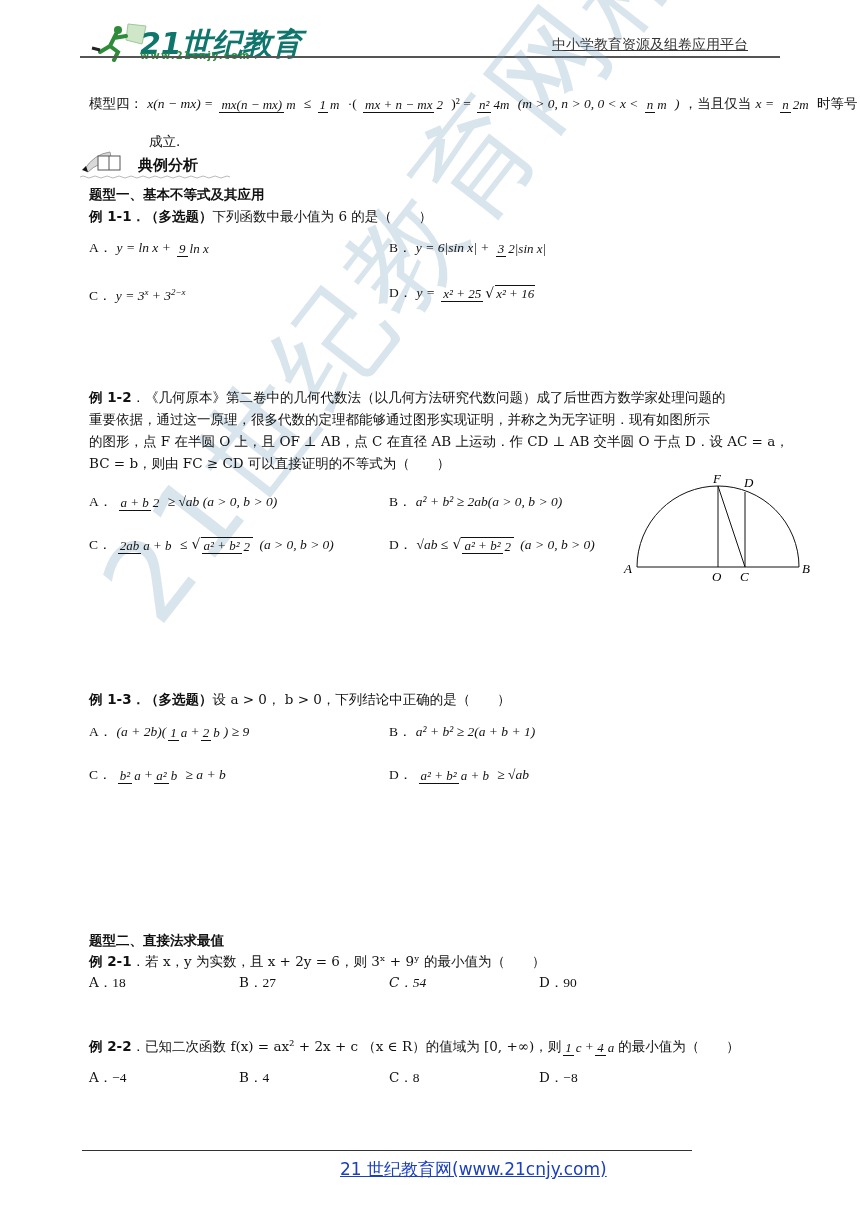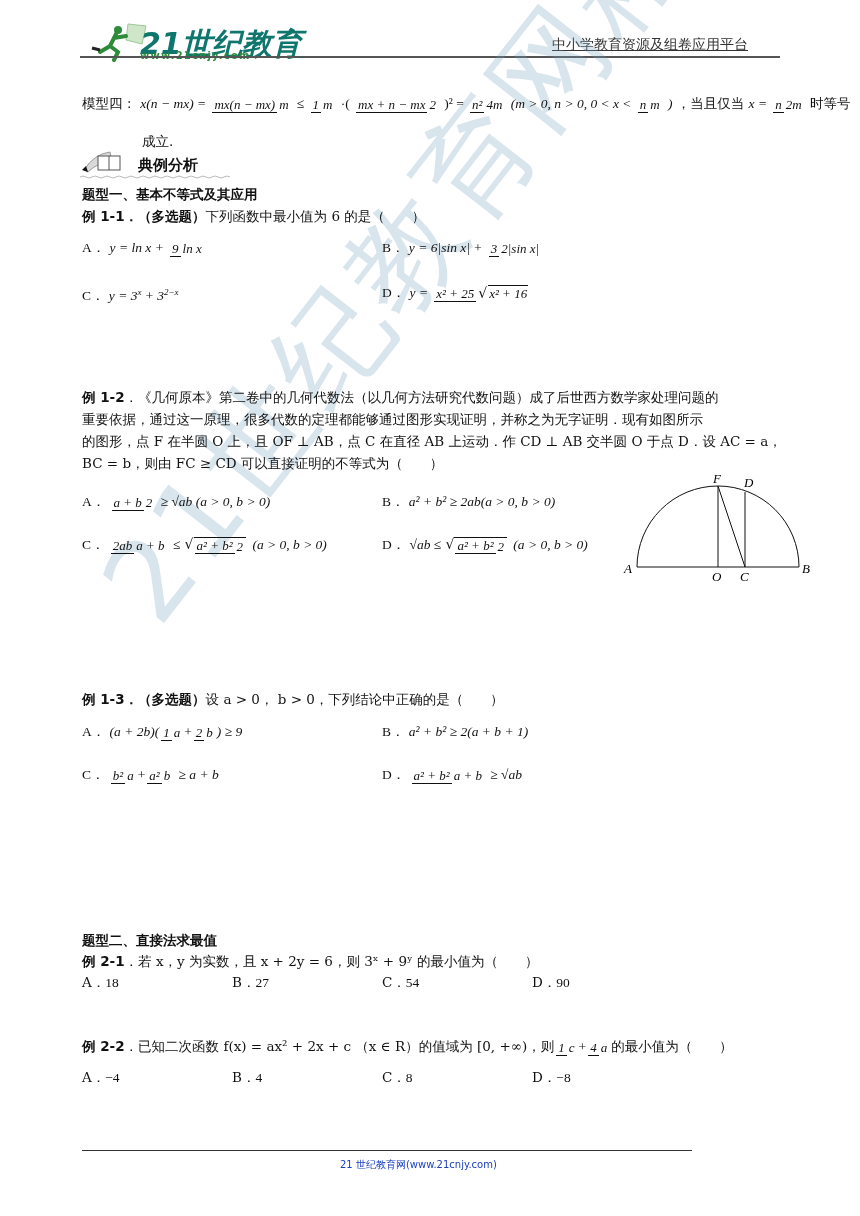--- a/index.html
+++ b/index.html
@@ -6,36 +6,36 @@
   body { width: 860px; height: 1216px; position: relative; overflow: hidden;
          font-family: "DejaVu Serif", "Liberation Serif", serif; color: #111; }
   .abs { position: absolute; }
   .header-rule { left: 80px; top: 56px; width: 700px; height: 2px; background: #555; }
   .logo { left: 88px; top: 22px; width: 170px; height: 40px; }
   .logo-text { left: 140px; top: 24px; font-family: "DejaVu Sans", "Liberation Sans", sans-serif;
                font-weight: bold; font-style: italic; font-size: 30px; color: #0f766e; letter-spacing: 0px; }
   .logo-url { left: 140px; top: 50px; font-family: "DejaVu Sans", "Liberation Sans", sans-serif;
               font-size: 10px; font-weight: bold; color: #2e8b3a; letter-spacing: 1.2px; }
   .header-platform { right: 112px; top: 36px; font-size: 14px; color: #333; text-decoration: underline; }
-  .txt { font-size: 13.5px; line-height: 22px; white-space: nowrap; }
+  .txt { font-size: 13.5px; line-height: 22px; white-space: nowrap; margin-left: 7px; }
   .sans-bold { font-family: "DejaVu Sans", "Liberation Sans", sans-serif; font-weight: bold; }
   .m { font-style: italic; font-family: "Liberation Serif", "DejaVu Serif", serif; }
   .r { font-family: "Liberation Serif", "DejaVu Serif", serif; }
   .frac { display: inline-flex; flex-direction: row; align-items: center; vertical-align: middle;
           font-family: "Liberation Serif", serif; font-size: 13px; line-height: 15px; margin: 0 2px; }
   .frac .num { border-bottom: 1px solid #111; padding: 0 2px; }
   .frac .den { padding: 0 2px; }
   .sqrt { border-top: 1px solid #111; padding: 0 1px; margin-left: 1px; }
   .sqrt-sign { font-family: "DejaVu Sans", sans-serif; font-size: 14px; }
   sup { font-size: 9px; line-height: 0; }
   .opt-label { font-family: "Liberation Serif", "DejaVu Serif", serif; }
   .section-title { font-size: 15px; }
   .footer-rule { left: 82px; top: 1150px; width: 610px; height: 1px; background: #333; }
   .footer-link { left: 340px; top: 1158px; font-family: "DejaVu Sans", "Liberation Sans", sans-serif;
-                 font-size: 10px; color: #1a3fbf; }
+                 font-size: 17px; color: #1a3fbf; text-decoration: underline; }
   .watermark { left: 70px; top: 560px; transform-origin: left top; transform: rotate(-52deg);
                font-family: "DejaVu Sans", sans-serif; font-size: 112px; color: rgba(120,160,190,0.28);
                white-space: nowrap; letter-spacing: 6px; pointer-events: none; }
   .book-icon { left: 80px; top: 148px; }
   .wavy { left: 80px; top: 175px; width: 150px; height: 4px; }
 </style>
 </head>
 <body>
 
 <div class="abs logo">
@@ -231,21 +231,21 @@
   <span class="m">≥ √ab</span>
 </div>
 
 <div class="abs txt sans-bold" style="left:82px; top:929px;">题型二、直接法求最值</div>
 
 <div class="abs txt" style="left:82px; top:950px;">
   <span class="sans-bold">例 2-1</span><span>．若 x，y 为实数，且 x + 2y = 6，则 3ˣ + 9ʸ 的最小值为（　　）</span>
 </div>
 <div class="abs txt" style="left:82px; top:971px;"><span>A．</span><span class="r">18</span></div>
 <div class="abs txt" style="left:232px; top:971px;text-align:right;"><span>B．</span><span class="r">27</span></div>
-<div class="abs txt" style="left:382px; top:971px;"><span>C．</span><span class="r">54</span></div>
+<div class="abs txt" style="left:382px; top:971px;font-style:italic;"><span>C．</span><span class="r">54</span></div>
 <div class="abs txt" style="left:532px; top:971px;"><span>D．</span><span class="r">90</span></div>
 
 <div class="abs txt" style="left:82px; top:1035px;">
   <span class="sans-bold">例 2-2</span><span>．已知二次函数 f(x) = ax² + 2x + c （x ∈ R）的值域为 [0, +∞)，则</span><span class="frac m">
       <span class="num">1</span>
       <span class="den">c</span>
     </span><span class="r">+</span><span class="frac m">
       <span class="num">4</span>
       <span class="den">a</span>
     </span><span>的最小值为（　　）</span>

